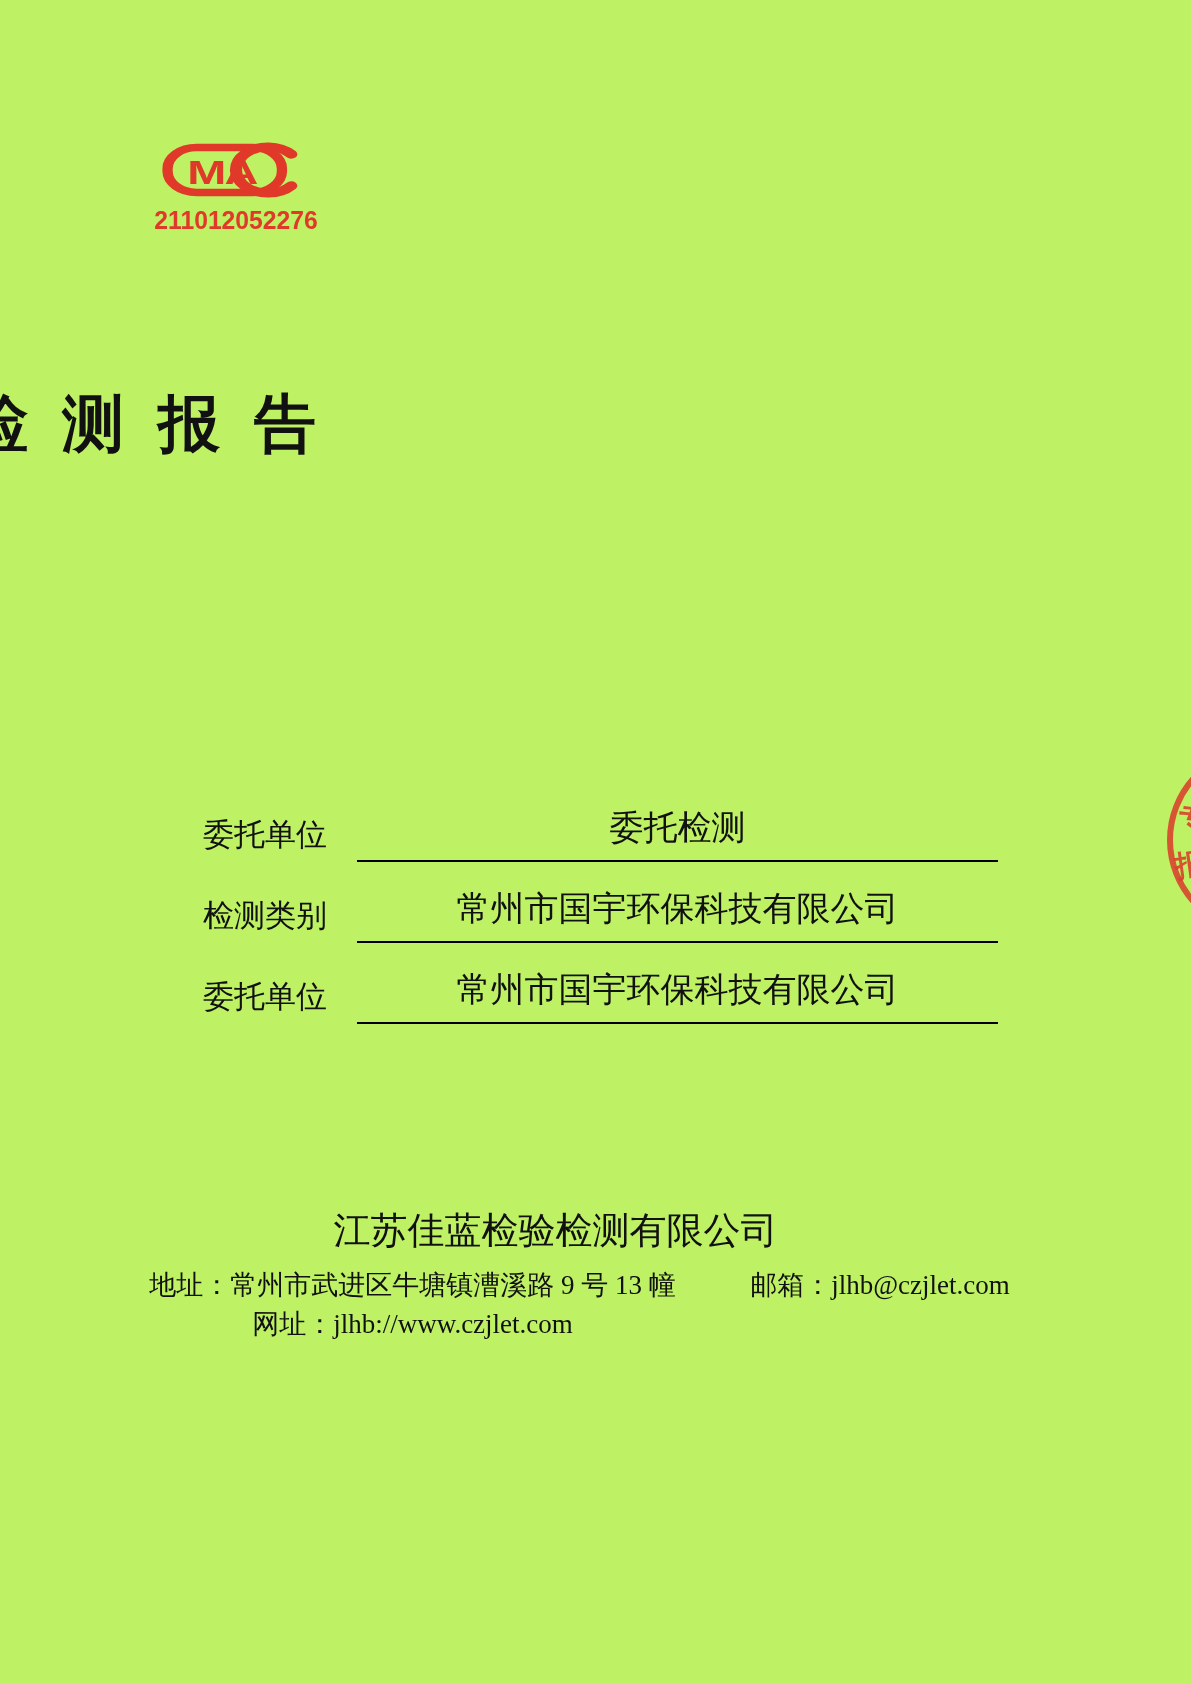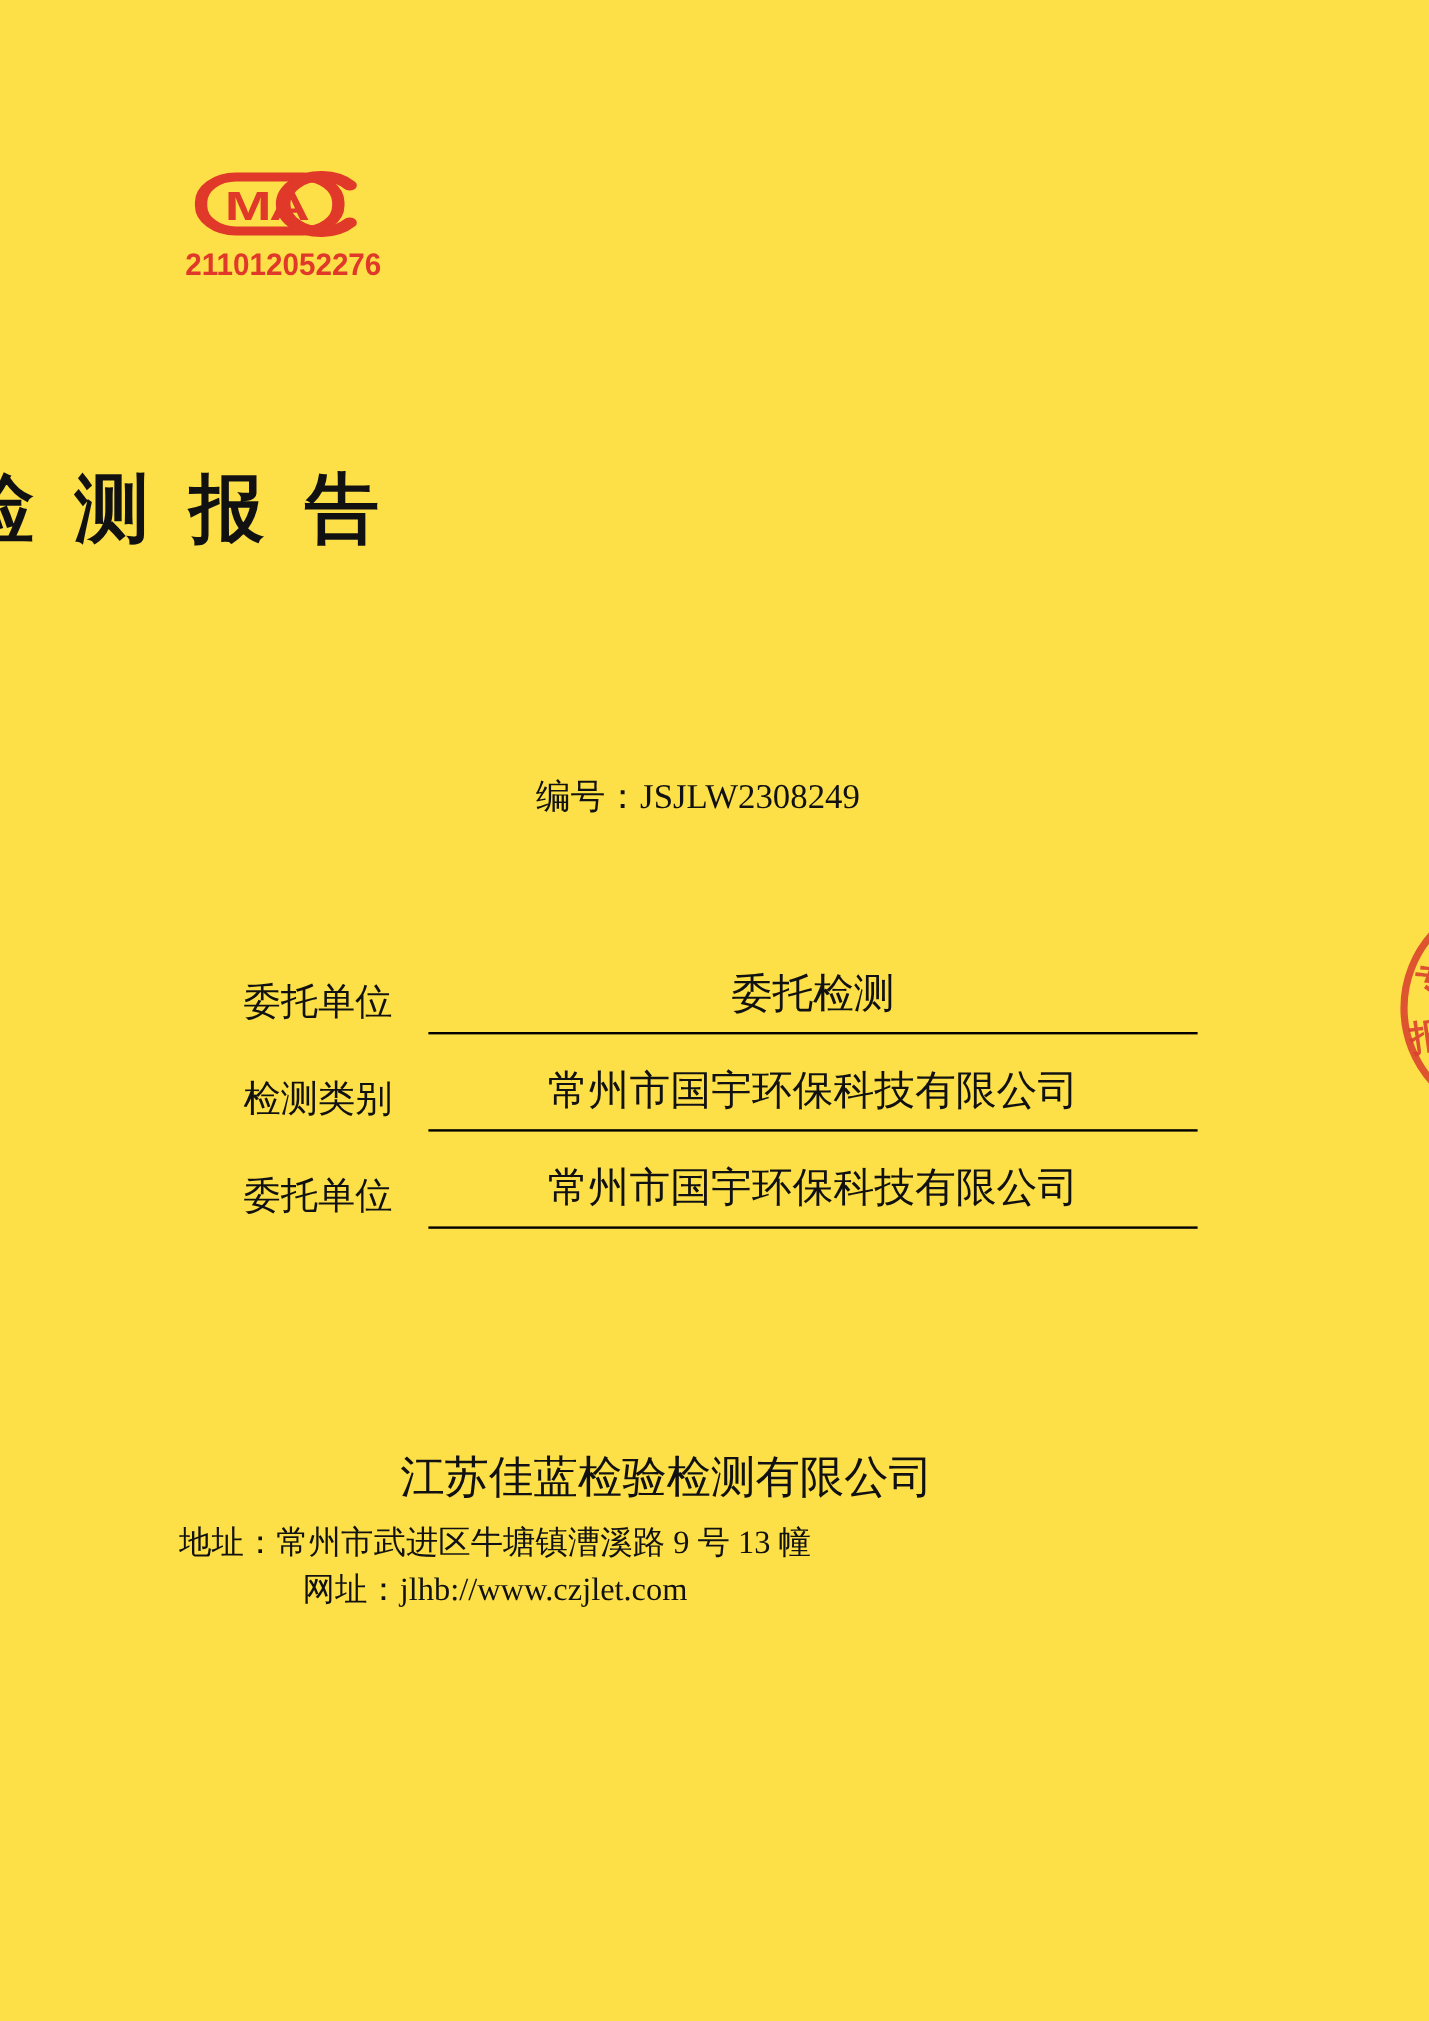--- a/index.html
+++ b/index.html
@@ -1,21 +1,21 @@
 <!DOCTYPE html>
 <html><head>
 <meta charset="utf-8">
 <style>
   html, body { margin: 0; padding: 0; background: #ffffff; }
   .page {
     position: relative;
     width: 1191px;
     height: 1684px;
     margin: 0 auto;
-    background: #fde047;
+    background: #bef264;
     font-family: "Liberation Serif", serif;
     color: #1a1a1a;
     overflow: hidden;
   }
 
   
   .cma { position: absolute; left: 150px; top: 136px; width: 172px; text-align: center; }
   .cma-logo { display: block; margin: 0 auto; width: 150px; height: 68px; }
   .cma-number {
     margin-top: 1px;
@@ -83,23 +83,20 @@
       <path d="M 139 27 A 34 34 0 1 0 139 73" fill="none" stroke="#e0392a" stroke-width="13" stroke-linecap="round"></path>
       <text x="28" y="70" font-family="Liberation Sans, sans-serif" font-weight="bold" font-size="50" fill="#e0392a" letter-spacing="-2">MA</text>
     </svg>
     <div class="cma-number">211012052276</div>
   </div>
 
   <h1 class="title">
     <span>检测报告</span>
   </h1>
 
-  <div class="report-no">
-    <span class="shift">编号：</span><span>JSJLW2308249</span>
-  </div>
 
   <div class="fields">
     <div class="field-row">
       <div class="field-label">委托单位</div>
       <div class="field-value">委托检测</div>
     </div>
     <div class="field-row">
       <div class="field-label">检测类别</div>
       <div class="field-value">常州市国宇环保科技有限公司</div>
     </div>
@@ -122,16 +119,19 @@
   <div class="footer-contacts">
     <div class="contact-col left">
       <div class="contact-line">
         <span>地址：</span><span>常州市武进区牛塘镇漕溪路 9 号 13 幢</span>
       </div>
       <div class="contact-line">
         <span>网址：</span><span>jlhb://www.czjlet.com</span>
       </div>
     </div>
     <div class="contact-col right">
+      <div class="contact-line">
+        <span>邮箱：</span><span>jlhb@czjlet.com</span>
+      </div>
     </div>
   </div>
 
 </div>
 
 </body></html>

